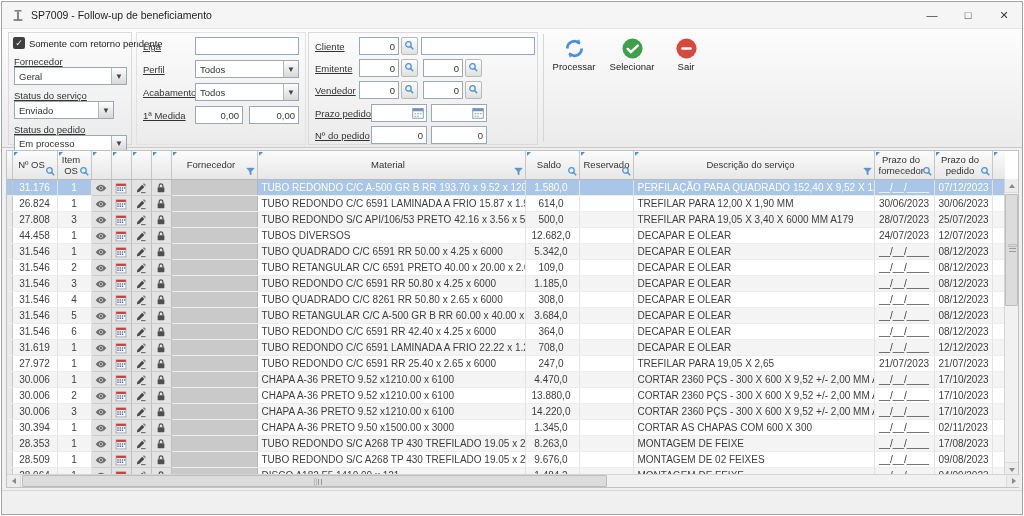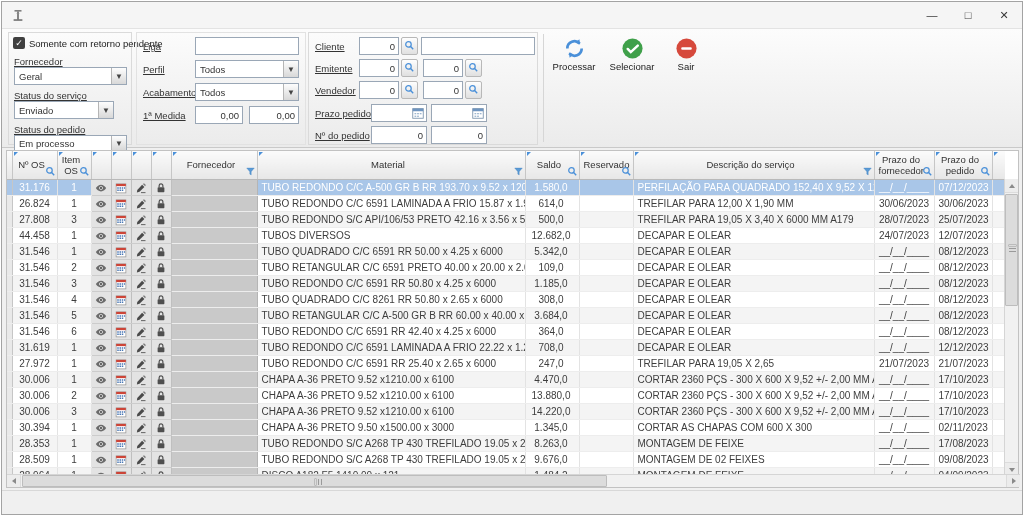--- a/index.html
+++ b/index.html
@@ -130,20 +130,21 @@
 
 <div class="window">
 
   <div class="titlebar">
     <span class="appicon"><svg viewBox="0 0 16 16">
           <path d="M3 13h10v1.5H3z" fill="#555"></path>
           <path d="M7.2 4h1.6v9H7.2z" fill="#555"></path>
           <path d="M4 2.5h8V4H4z" fill="#666"></path>
           <circle cx="8" cy="6.2" r="1.4" fill="#888"></circle>
         </svg></span>
+    <span class="title">SP7009 - Follow-up de beneficiamento</span>
     <div class="wincontrols">
       <span class="wbtn">—</span>
       <span class="wbtn">□</span>
       <span class="wbtn">✕</span>
     </div>
   </div>
 
   <div class="filterbar">
 
     <div class="group g-left">

